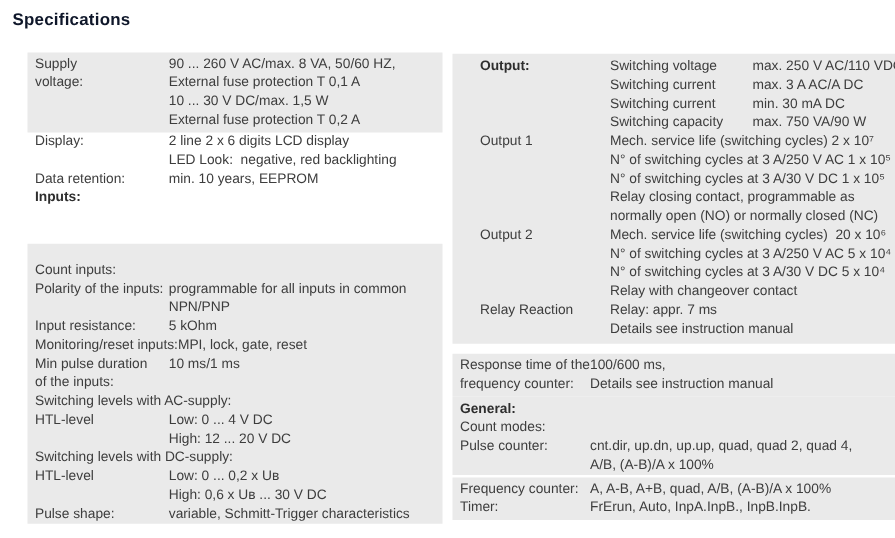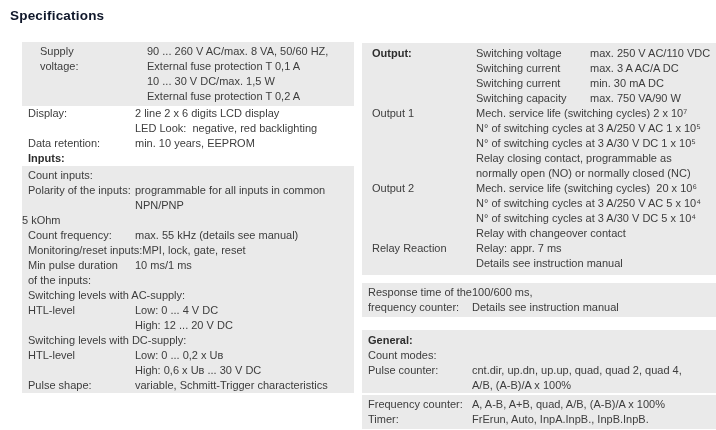--- a/index.html
+++ b/index.html
@@ -13,26 +13,26 @@
     position:absolute;left:10px;top:8px;
     font-size:13.5px;font-weight:bold;color:#0f172a;
     letter-spacing:0.2px;
   }
   .spec-table{position:absolute;}
   #left-table{left:22px;top:42px;width:332px;}
   #right-table{left:362px;top:43px;width:354px;}
   .block{background:transparent;}
   .block.shaded{background:#eaeaea;}
   
-  [data-block="l1"]{padding:2px 12px;}
+  [data-block="l1"]{padding:2px 0;}
   [data-block="l2"]{padding:0;}
-  [data-block="l3"]{padding:2px 0 0 0;}
-  [data-block="r1"]{padding:3px 0 4px 4px;}
+  [data-block="l3"]{padding:14px 0 0 0;margin-top:29px;}
+  [data-block="r1"]{padding:3px 0 4px 16px;}
   [data-block="r2"]{margin-top:8px;padding:2px 0;}
-  [data-block="r3"]{margin-top:13px;padding:3px 0 0 0;}
+  [data-block="r3"]{padding:3px 0 0 0;}
   [data-block="r4"]{margin-top:2px;padding:2px 0;}
   .row{
     display:flex;height:15px;line-height:15px;
     font-size:11px;white-space:pre;overflow:visible;
   }
   .cell{overflow:visible;}
   .cell.label{flex:0 0 113px;box-sizing:border-box;padding-left:6px;}
   #right-table .cell.label{flex-basis:110px;}
   .cell.label.bold{font-weight:bold;color:#2e2e2e;}
   .cell.value{flex:1 1 auto;}
@@ -54,22 +54,21 @@
     <div class="block" data-block="l2">
       <div class="row"><div class="cell label">Display:</div><div class="cell value">2 line 2 x 6 digits LCD display</div></div>
       <div class="row"><div class="cell label"></div><div class="cell value">LED Look:  negative, red backlighting</div></div>
       <div class="row"><div class="cell label">Data retention:</div><div class="cell value">min. 10 years, EEPROM</div></div>
       <div class="row"><div class="cell label bold">Inputs:</div><div class="cell value"></div></div>
     </div>
     <div class="block shaded" data-block="l3">
       <div class="row"><div class="cell label">Count inputs:</div><div class="cell value"></div></div>
       <div class="row"><div class="cell label">Polarity of the inputs:</div><div class="cell value">programmable for all inputs in common</div></div>
       <div class="row"><div class="cell label"></div><div class="cell value">NPN/PNP</div></div>
-      <div class="row"><div class="cell value">5 kOhm</div></div>
-      <div class="row"><div class="cell label">Count frequency:</div><div class="cell value">max. 55 kHz (details see manual)</div></div>
+      <div class="row"><div class="cell label">Input resistance:</div><div class="cell value">5 kOhm</div></div>
       <div class="row"><div class="cell label">Monitoring/reset inputs:</div><div class="cell value">MPI, lock, gate, reset</div></div>
       <div class="row"><div class="cell label">Min pulse duration</div><div class="cell value">10 ms/1 ms</div></div>
       <div class="row"><div class="cell label">of the inputs:</div><div class="cell value"></div></div>
       <div class="row"><div class="cell label">Switching levels with AC-supply:</div><div class="cell value"></div></div>
       <div class="row"><div class="cell label">HTL-level</div><div class="cell value">Low: 0 ... 4 V DC</div></div>
       <div class="row"><div class="cell label"></div><div class="cell value">High: 12 ... 20 V DC</div></div>
       <div class="row"><div class="cell label">Switching levels with DC-supply:</div><div class="cell value"></div></div>
       <div class="row"><div class="cell label">HTL-level</div><div class="cell value">Low: 0 ... 0,2 x Uʙ</div></div>
       <div class="row"><div class="cell label"></div><div class="cell value">High: 0,6 x Uʙ ... 30 V DC</div></div>
       <div class="row"><div class="cell label">Pulse shape:</div><div class="cell value">variable, Schmitt-Trigger characteristics</div></div>

